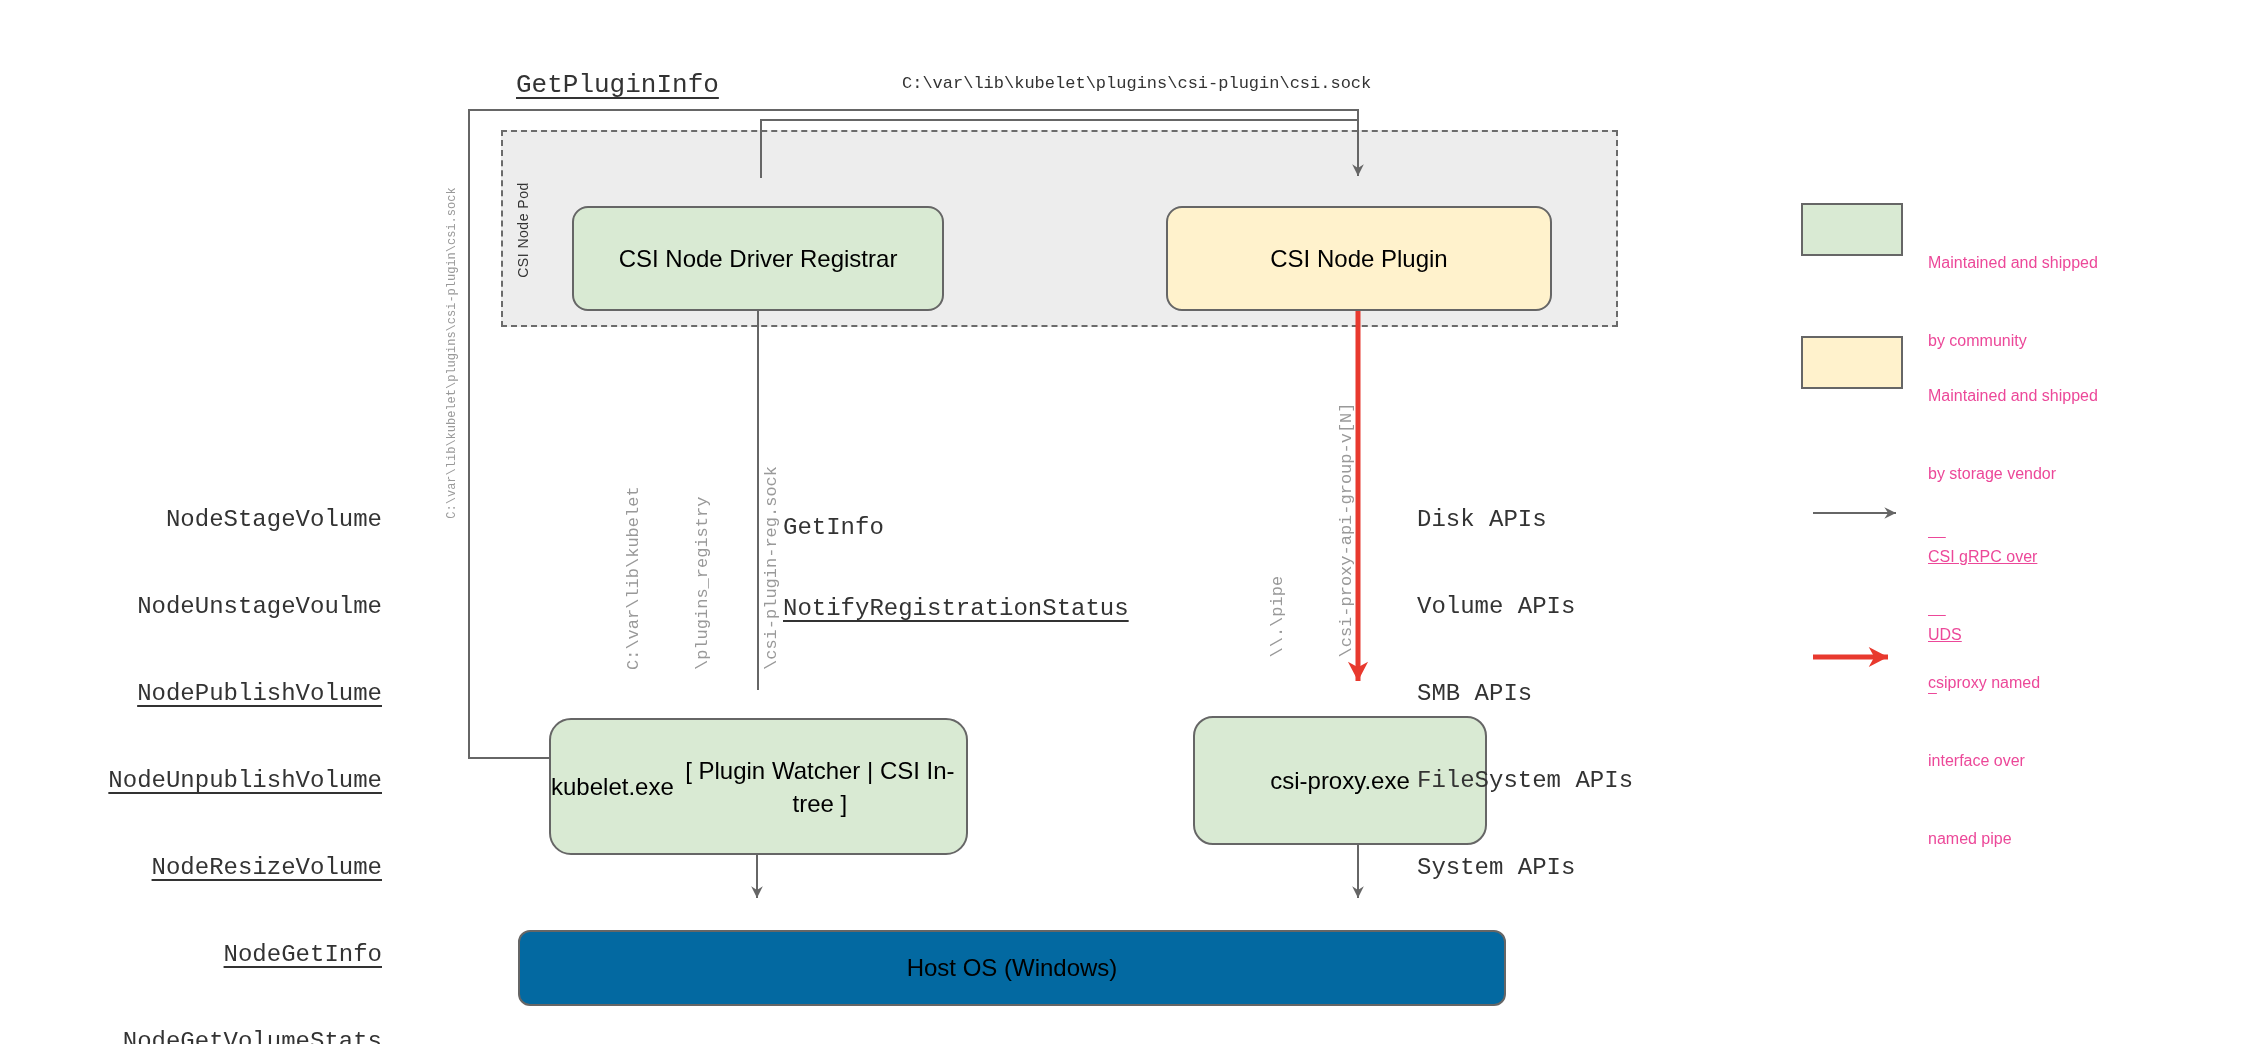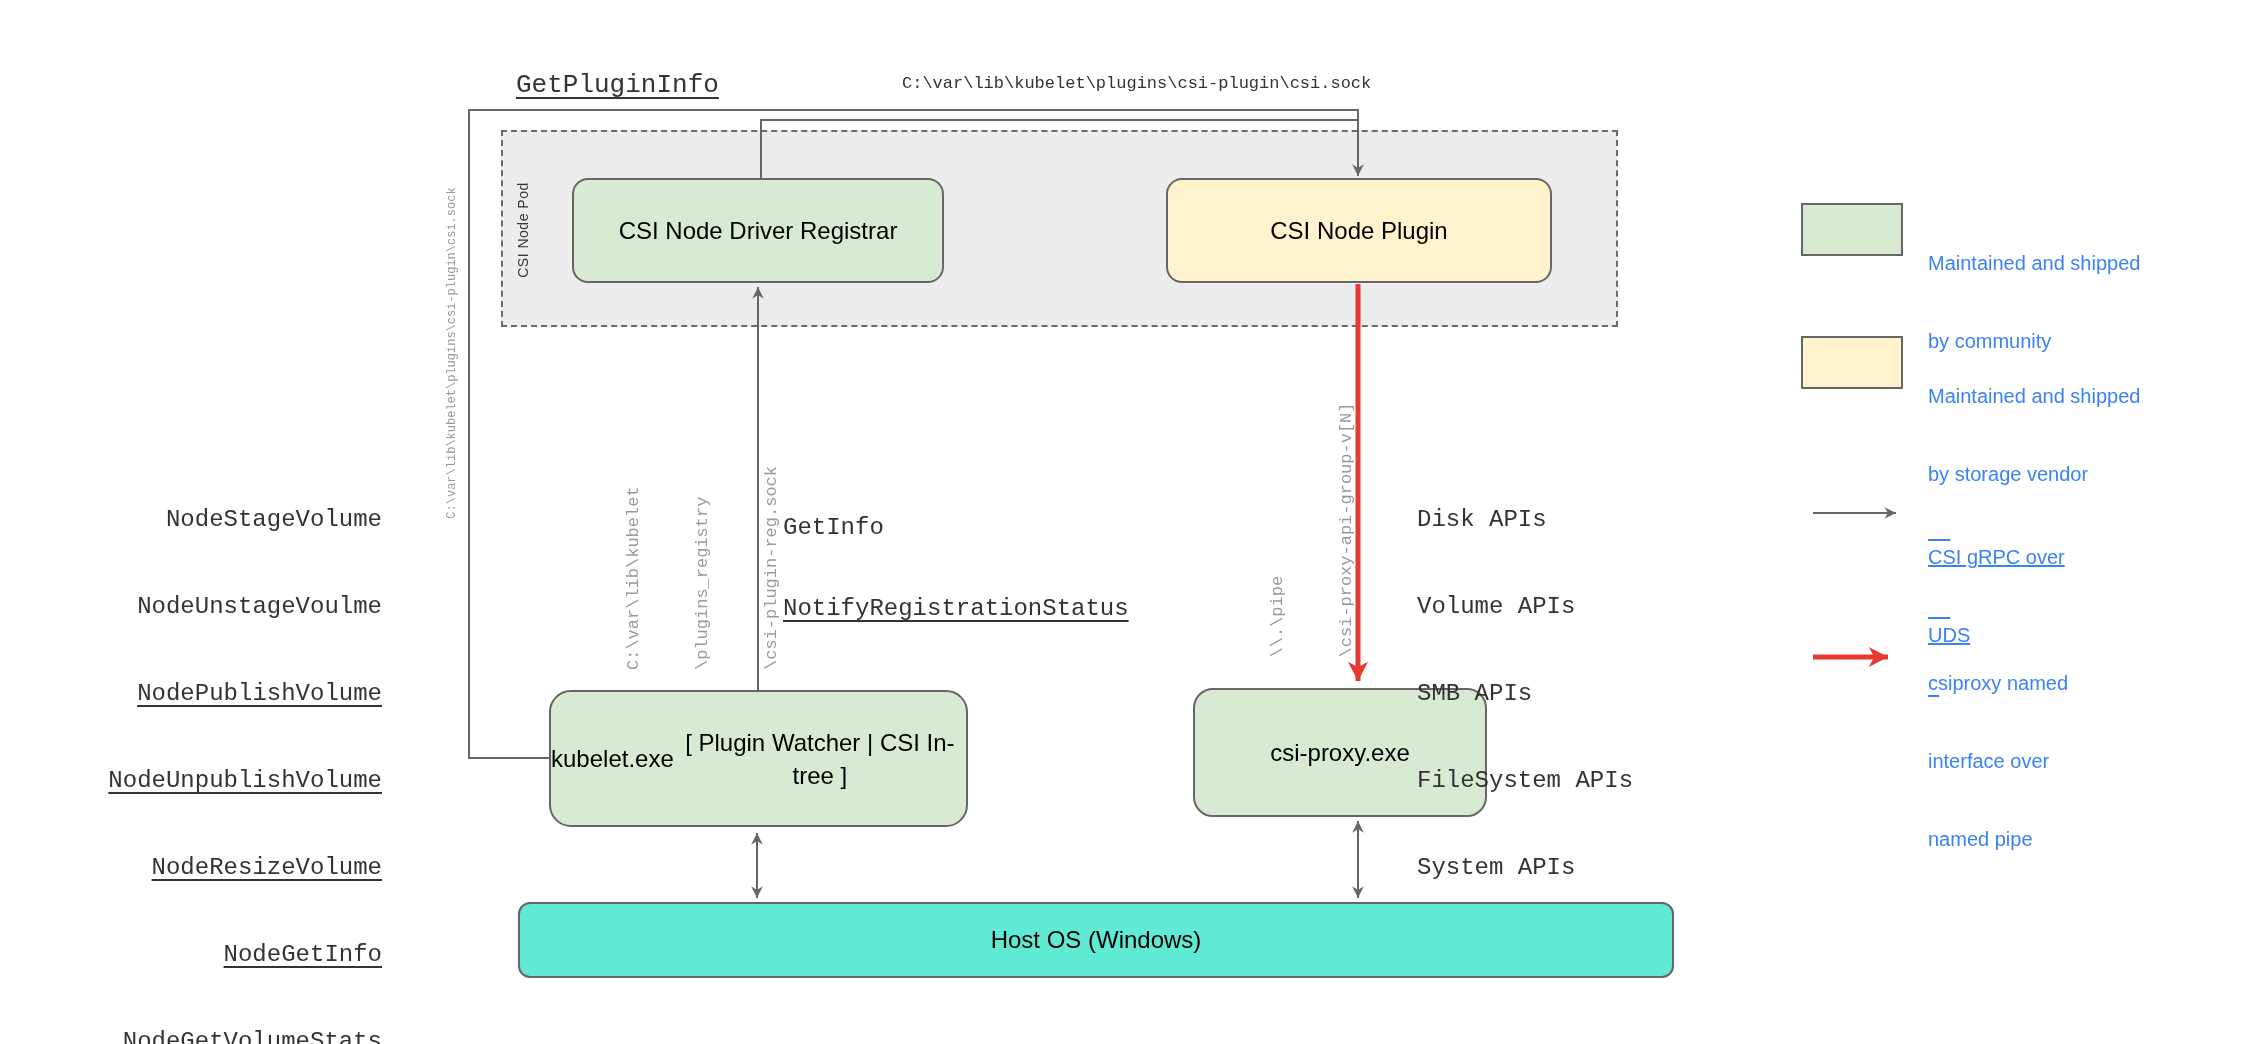--- a/index.html
+++ b/index.html
@@ -4,44 +4,44 @@
 <style>
   html,body{margin:0;padding:0;background:#fff;}
   .canvas{position:relative;width:2252px;height:1044px;background:#fff;overflow:hidden;
           font-family:"Liberation Sans","DejaVu Sans",sans-serif;}
   
   .pod{position:absolute;left:501px;top:130px;width:1117px;height:197px;
        background:#ededed;border:2px dashed #6b6b6b;box-sizing:border-box;z-index:1;}
   svg.connectors{position:absolute;left:0;top:0;z-index:2;}
   .box{position:absolute;z-index:3;box-sizing:border-box;border:2px solid #666;
        display:flex;align-items:center;justify-content:center;text-align:center;
-       font-size:24px;color:#000;}
+       font-size:24px;color:#000;margin-top:28px;}
   .box-registrar{left:572px;top:178px;width:372px;height:105px;background:#d9ead3;border-radius:16px;}
   .box-plugin{left:1166px;top:178px;width:386px;height:105px;background:#fff2cc;border-radius:16px;justify-content:center;}
   .box-kubelet{left:549px;top:690px;width:419px;height:137px;background:#d9ead3;border-radius:22px;
                flex-direction:row;line-height:33px;}
   .box-proxy{left:1193px;top:688px;width:294px;height:129px;background:#d9ead3;border-radius:20px;}
-  .box-host{left:518px;top:902px;width:1156px;height:76px;background:#5eead4;border-radius:12px;}
+  .box-host{left:518px;top:902px;width:988px;height:76px;background:#0369a1;border-radius:12px;}
   
   .txt{position:absolute;z-index:4;white-space:pre;}
   .mono{font-family:"Liberation Mono","DejaVu Sans Mono",monospace;color:#333;}
   .graypath{color:#999;}
   .rot{transform:translate(-50%,-50%) rotate(-90deg);}
   .sq{text-decoration-line:underline;text-decoration-style:wavy;
       text-decoration-color:#e74c3c;text-decoration-thickness:2px;text-underline-offset:5px;text-decoration:underline;}
   .pod-label{left:523px;top:230px;font-size:14px;color:#333;letter-spacing:0.5px;z-index:4;}
   .gpi{left:516px;top:70px;font-size:26px;}
   .sock-top{left:902px;top:74px;font-size:17px;}
   .sock-left{left:452px;top:353px;font-size:12px;}
   .reg-sock{left:702px;top:568px;font-size:17px;line-height:23px;text-align:left;}
   .pipe-path{left:1312px;top:530px;font-size:17px;line-height:23px;text-align:left;}
   .rpc-list{left:88px;top:447px;width:294px;text-align:right;font-size:24px;line-height:29px;}
   .api-list{left:1377px;top:447px;font-size:24px;line-height:29px;margin-left:40px;}
   .getinfo{left:783px;top:460px;font-size:24px;line-height:27px;}
-  .legend-text{color:#3b82f6;font-size:20px;line-height:26px;z-index:4;}
+  .legend-text{color:#ec4899;font-size:16px;line-height:26px;z-index:4;}
   .swatch{position:absolute;width:102px;height:53px;border:2px solid #666;box-sizing:border-box;z-index:3;}
   .swatch-community{left:1801px;top:203px;background:#d9ead3;}
   .swatch-vendor{left:1801px;top:336px;background:#fff2cc;}
   .lg1{left:1928px;top:198px;}
   .lg2{left:1928px;top:331px;}
   .lg3{left:1928px;top:492px;text-decoration:underline;}
   .lg4{left:1928px;top:618px;}
 </style>
 </head>
 <body>

